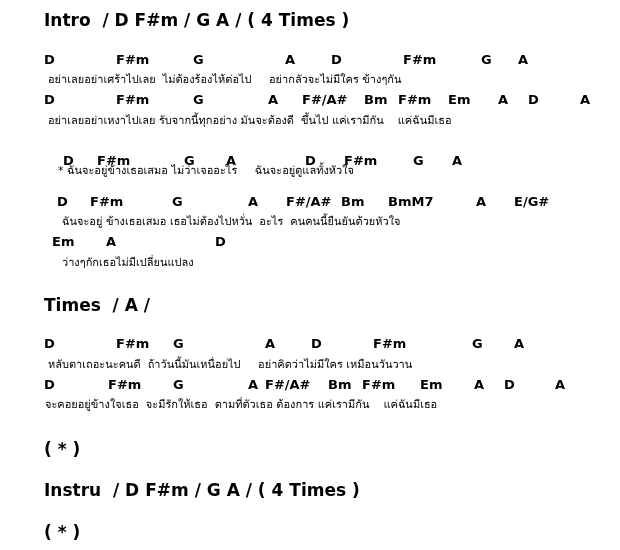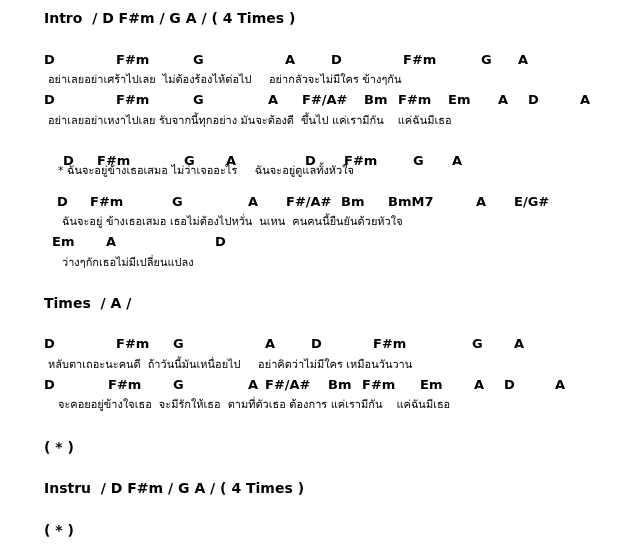--- a/index.html
+++ b/index.html
@@ -1,43 +1,43 @@
 <!DOCTYPE html>
 <html><head>
   <meta charset="utf-8">
   <style>
     html, body { margin: 0; padding: 0; background: #ffffff; }
     body { width: 620px; height: 550px; position: relative; overflow: hidden; color: #000000; }
     .line { position: absolute; left: 0; white-space: pre; }
-    .heading { font-family: "DejaVu Sans", sans-serif; font-weight: bold; font-size: 14px; left: 44px; }
+    .heading { font-family: "DejaVu Sans", sans-serif; font-weight: bold; font-size: 17px; left: 44px; }
     .chord-line { height: 16px; width: 620px; }
     .chord { position: absolute; top: 0; font-family: "DejaVu Sans", sans-serif; font-weight: bold; font-size: 13px; }
     .lyric { font-family: "DejaVu Sans", sans-serif; font-size: 11px; }
   </style>
 </head>
 <body>
 
 <div>
   <div class="line heading" style="top:10px">Intro  / D F#m / G A / ( 4 Times )</div>
 
   <div class="line chord-line" style="top:52px"><span class="chord" style="left: 44px;">D</span><span class="chord" style="left: 116px;">F#m</span><span class="chord" style="left: 193px;">G</span><span class="chord" style="left: 285px;">A</span><span class="chord" style="left: 331px;">D</span><span class="chord" style="left: 403px;">F#m</span><span class="chord" style="left: 481px;">G</span><span class="chord" style="left: 518px;">A</span></div>
   <div class="line lyric" style="top:70px; left:48px">อย่าเลยอย่าเศร้าไปเลย  ไม่ต้องร้องไห้ต่อไป     อย่ากลัวจะไม่มีใคร ข้างๆกัน</div>
   <div class="line chord-line" style="top:92px"><span class="chord" style="left: 44px;">D</span><span class="chord" style="left: 116px;">F#m</span><span class="chord" style="left: 193px;">G</span><span class="chord" style="left: 268px;">A</span><span class="chord" style="left: 302px;">F#/A#</span><span class="chord" style="left: 364px;">Bm</span><span class="chord" style="left: 398px;">F#m</span><span class="chord" style="left: 448px;">Em</span><span class="chord" style="left: 498px;">A</span><span class="chord" style="left: 528px;">D</span><span class="chord" style="left: 580px;">A</span></div>
   <div class="line lyric" style="top:111px; left:48px">อย่าเลยอย่าเหงาไปเลย รับจากนี้ทุกอย่าง มันจะต้องดี  ขึ้นไป แค่เรามีกัน    แค่ฉันมีเธอ</div>
 
   <div class="line chord-line" style="top:153px"><span class="chord" style="left: 63px;">D</span><span class="chord" style="left: 97px;">F#m</span><span class="chord" style="left: 184px;">G</span><span class="chord" style="left: 226px;">A</span><span class="chord" style="left: 305px;">D</span><span class="chord" style="left: 344px;">F#m</span><span class="chord" style="left: 413px;">G</span><span class="chord" style="left: 452px;">A</span></div>
   <div class="line lyric" style="top:161px; left:58px">* ฉันจะอยู่ข้างเธอเสมอ ไม่ว่าเจออะไร     ฉันจะอยู่ดูแลทั้งหัวใจ</div>
   <div class="line chord-line" style="top:194px"><span class="chord" style="left: 57px;">D</span><span class="chord" style="left: 90px;">F#m</span><span class="chord" style="left: 172px;">G</span><span class="chord" style="left: 248px;">A</span><span class="chord" style="left: 286px;">F#/A#</span><span class="chord" style="left: 341px;">Bm</span><span class="chord" style="left: 388px;">BmM7</span><span class="chord" style="left: 476px;">A</span><span class="chord" style="left: 514px;">E/G#</span></div>
-  <div class="line lyric" style="top:212px; left:62px">ฉันจะอยู่ ข้างเธอเสมอ เธอไม่ต้องไปหวั่น  นเหน  คนคนนี้ยืนยันด้วยหัวใจ</div>
+  <div class="line lyric" style="top:212px; left:62px">ฉันจะอยู่ ข้างเธอเสมอ เธอไม่ต้องไปหวั่น  อะไร  คนคนนี้ยืนยันด้วยหัวใจ</div>
   <div class="line chord-line" style="top:234px"><span class="chord" style="left: 52px;">Em</span><span class="chord" style="left: 106px;">A</span><span class="chord" style="left: 215px;">D</span></div>
   <div class="line lyric" style="top:253px; left:62px">ว่างๆกักเธอไม่มีเปลี่ยนแปลง</div>
 
   <div class="line heading" style="top:295px">Times  / A /</div>
 
   <div class="line chord-line" style="top:336px"><span class="chord" style="left: 44px;">D</span><span class="chord" style="left: 116px;">F#m</span><span class="chord" style="left: 173px;">G</span><span class="chord" style="left: 265px;">A</span><span class="chord" style="left: 311px;">D</span><span class="chord" style="left: 373px;">F#m</span><span class="chord" style="left: 472px;">G</span><span class="chord" style="left: 514px;">A</span></div>
   <div class="line lyric" style="top:355px; left:48px">หลับตาเถอะนะคนดี  ถ้าวันนี้มันเหนื่อยไป     อย่าคิดว่าไม่มีใคร เหมือนวันวาน</div>
   <div class="line chord-line" style="top:377px"><span class="chord" style="left: 44px;">D</span><span class="chord" style="left: 108px;">F#m</span><span class="chord" style="left: 173px;">G</span><span class="chord" style="left: 248px;">A</span><span class="chord" style="left: 265px;">F#/A#</span><span class="chord" style="left: 328px;">Bm</span><span class="chord" style="left: 362px;">F#m</span><span class="chord" style="left: 420px;">Em</span><span class="chord" style="left: 474px;">A</span><span class="chord" style="left: 504px;">D</span><span class="chord" style="left: 555px;">A</span></div>
-  <div class="line lyric" style="top:395px; left:58px">จะคอยอยู่ข้างใจเธอ  จะมีรักให้เธอ  ตามที่ตัวเธอ ต้องการ แค่เรามีกัน    แค่ฉันมีเธอ</div>
+  <div class="line lyric" style="top:395px; left:45px">จะคอยอยู่ข้างใจเธอ  จะมีรักให้เธอ  ตามที่ตัวเธอ ต้องการ แค่เรามีกัน    แค่ฉันมีเธอ</div>
 
   <div class="line heading" style="top:439px">( * )</div>
   <div class="line heading" style="top:480px">Instru  / D F#m / G A / ( 4 Times )</div>
   <div class="line heading" style="top:522px">( * )</div>
 </div>
 
 </body></html>

